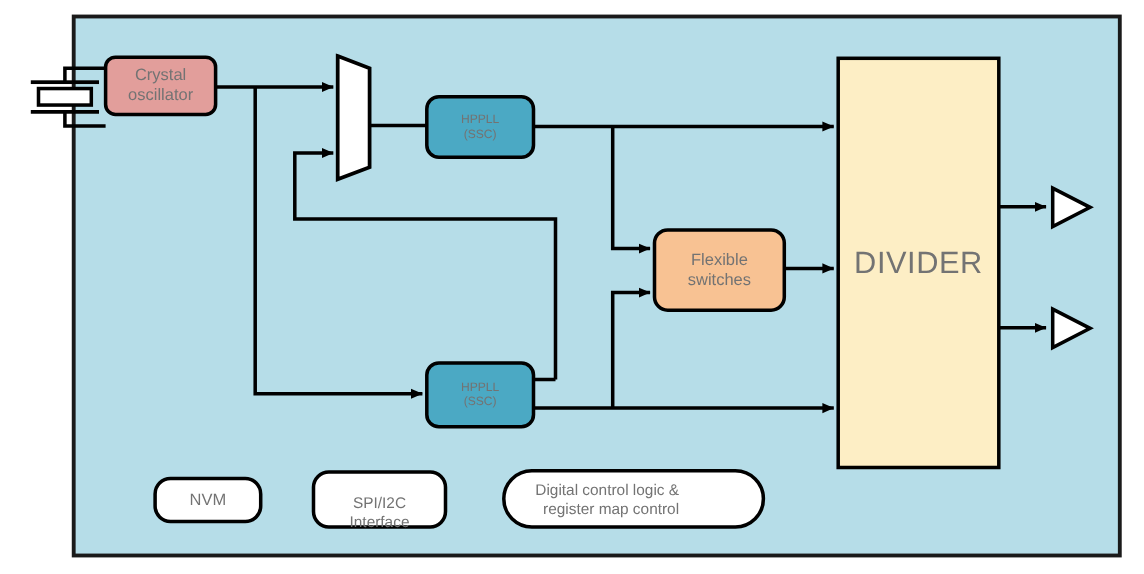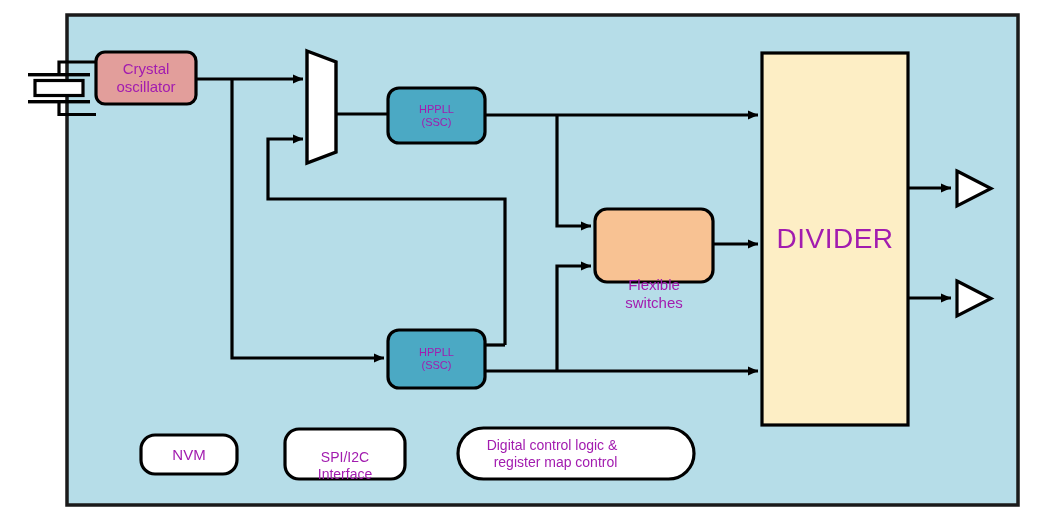--- a/index.html
+++ b/index.html
@@ -8,21 +8,21 @@
     width:1040px;height:522px;
     background:#ffffff;
     font-family:"Liberation Sans", sans-serif;
     overflow:hidden;
   }
   #svg-layer{position:absolute;left:0;top:0;width:1040px;height:522px;}
   .lbl{
     position:absolute;
     display:flex;align-items:center;justify-content:center;
     text-align:center;
-    color:#a21caf;
+    color:#737373;
     line-height:1.18;
     pointer-events:none;
     white-space:pre-line;
   }
   .lbl-crystal{font-size:15px;}
   .lbl-hppll{font-size:11px;}
   .lbl-flex{font-size:15px;}
   .lbl-divider{font-size:28px;letter-spacing:0.5px;}
   .lbl-small{font-size:14px;}
   .lbl-nvm{font-size:15px;}
@@ -102,21 +102,21 @@
 
   <div class="lbl lbl-crystal" style="left:96px;top:52px;width:100px;height:52px;">Crystal
 oscillator</div>
 
   <div class="lbl lbl-hppll" style="left:388px;top:88px;width:97px;height:55px;">HPPLL
 (SSC)</div>
 
   <div class="lbl lbl-hppll" style="left:388px;top:330px;width:97px;height:58px;">HPPLL
 (SSC)</div>
 
-  <div class="lbl lbl-flex" style="left:595px;top:209px;width:118px;height:73px;margin-top:48px;">Flexible
+  <div class="lbl lbl-flex" style="left:595px;top:209px;width:118px;height:73px;">Flexible
 switches</div>
 
   <div class="lbl lbl-nvm" style="left:141px;top:435px;width:96px;height:39px;">NVM</div>
 
   <div class="lbl lbl-divider" style="left:762px;top:53px;width:146px;height:372px;">DIVIDER</div>
 
   <div class="lbl lbl-small" style="left:285px;top:441px;width:120px;height:50px;">SPI/I2C
 Interface</div>
 
   <div class="lbl lbl-small" style="left:454px;top:428px;width:196px;height:51px;text-align:right;">Digital control logic &amp;

